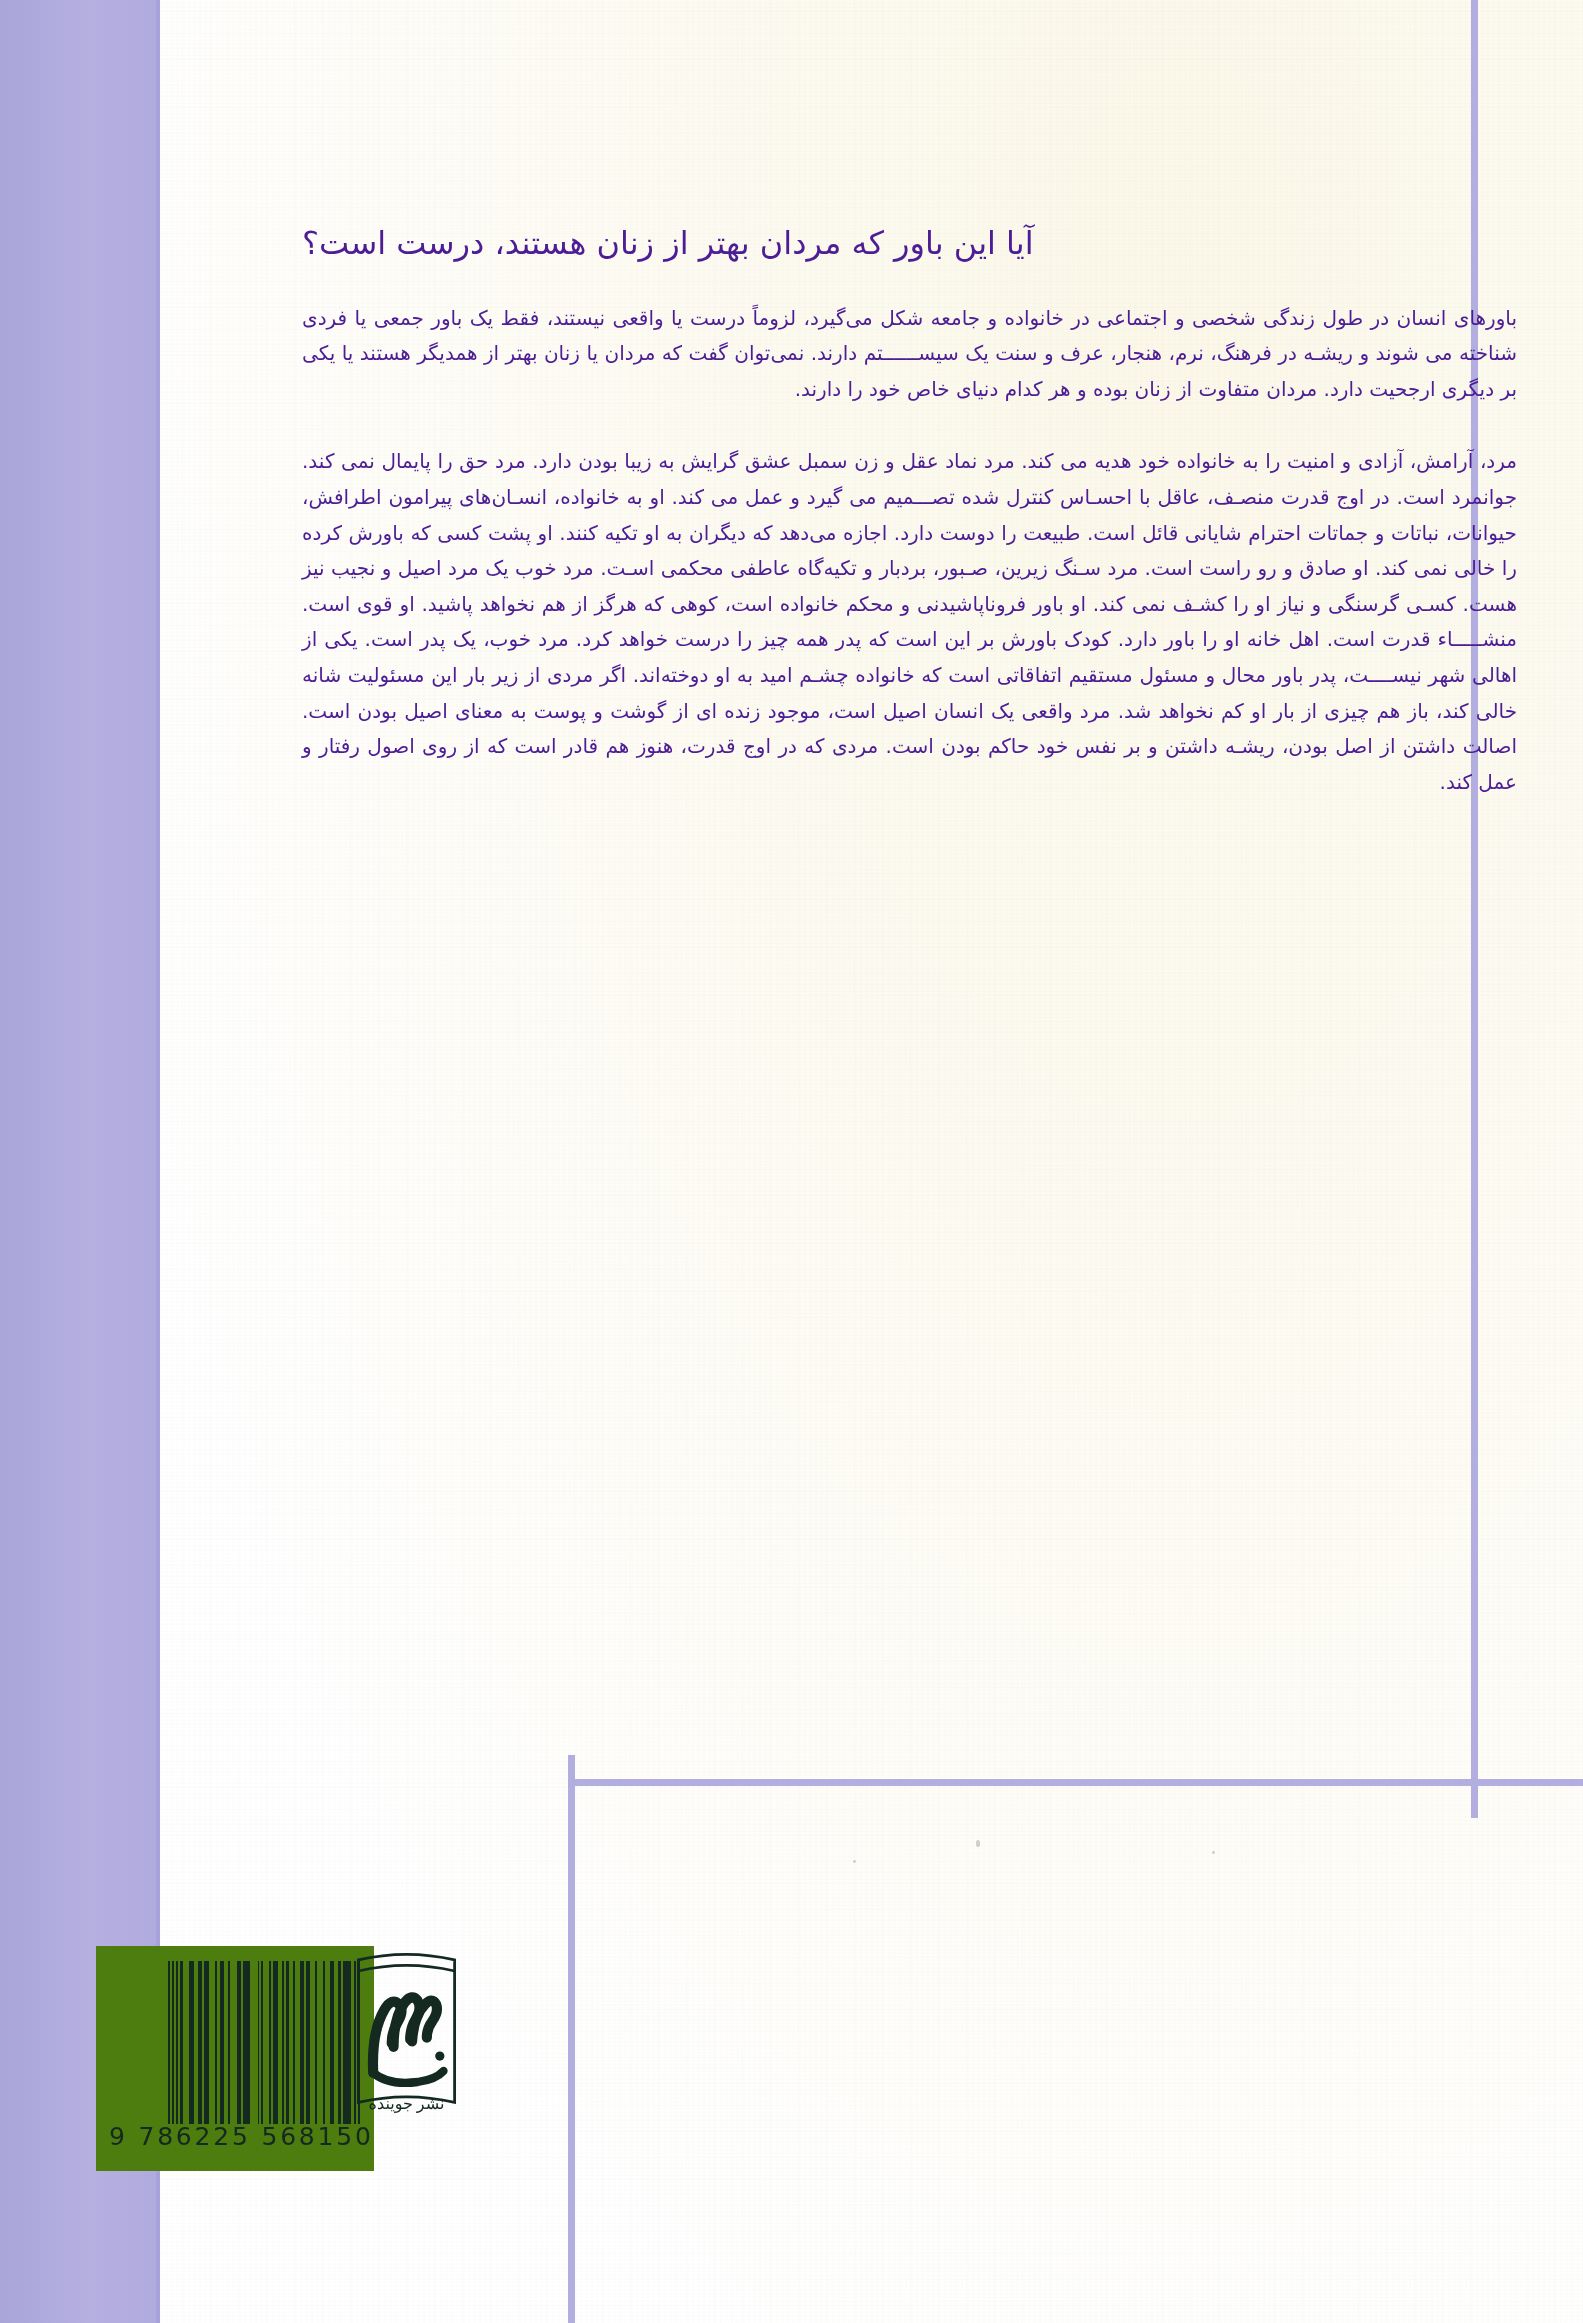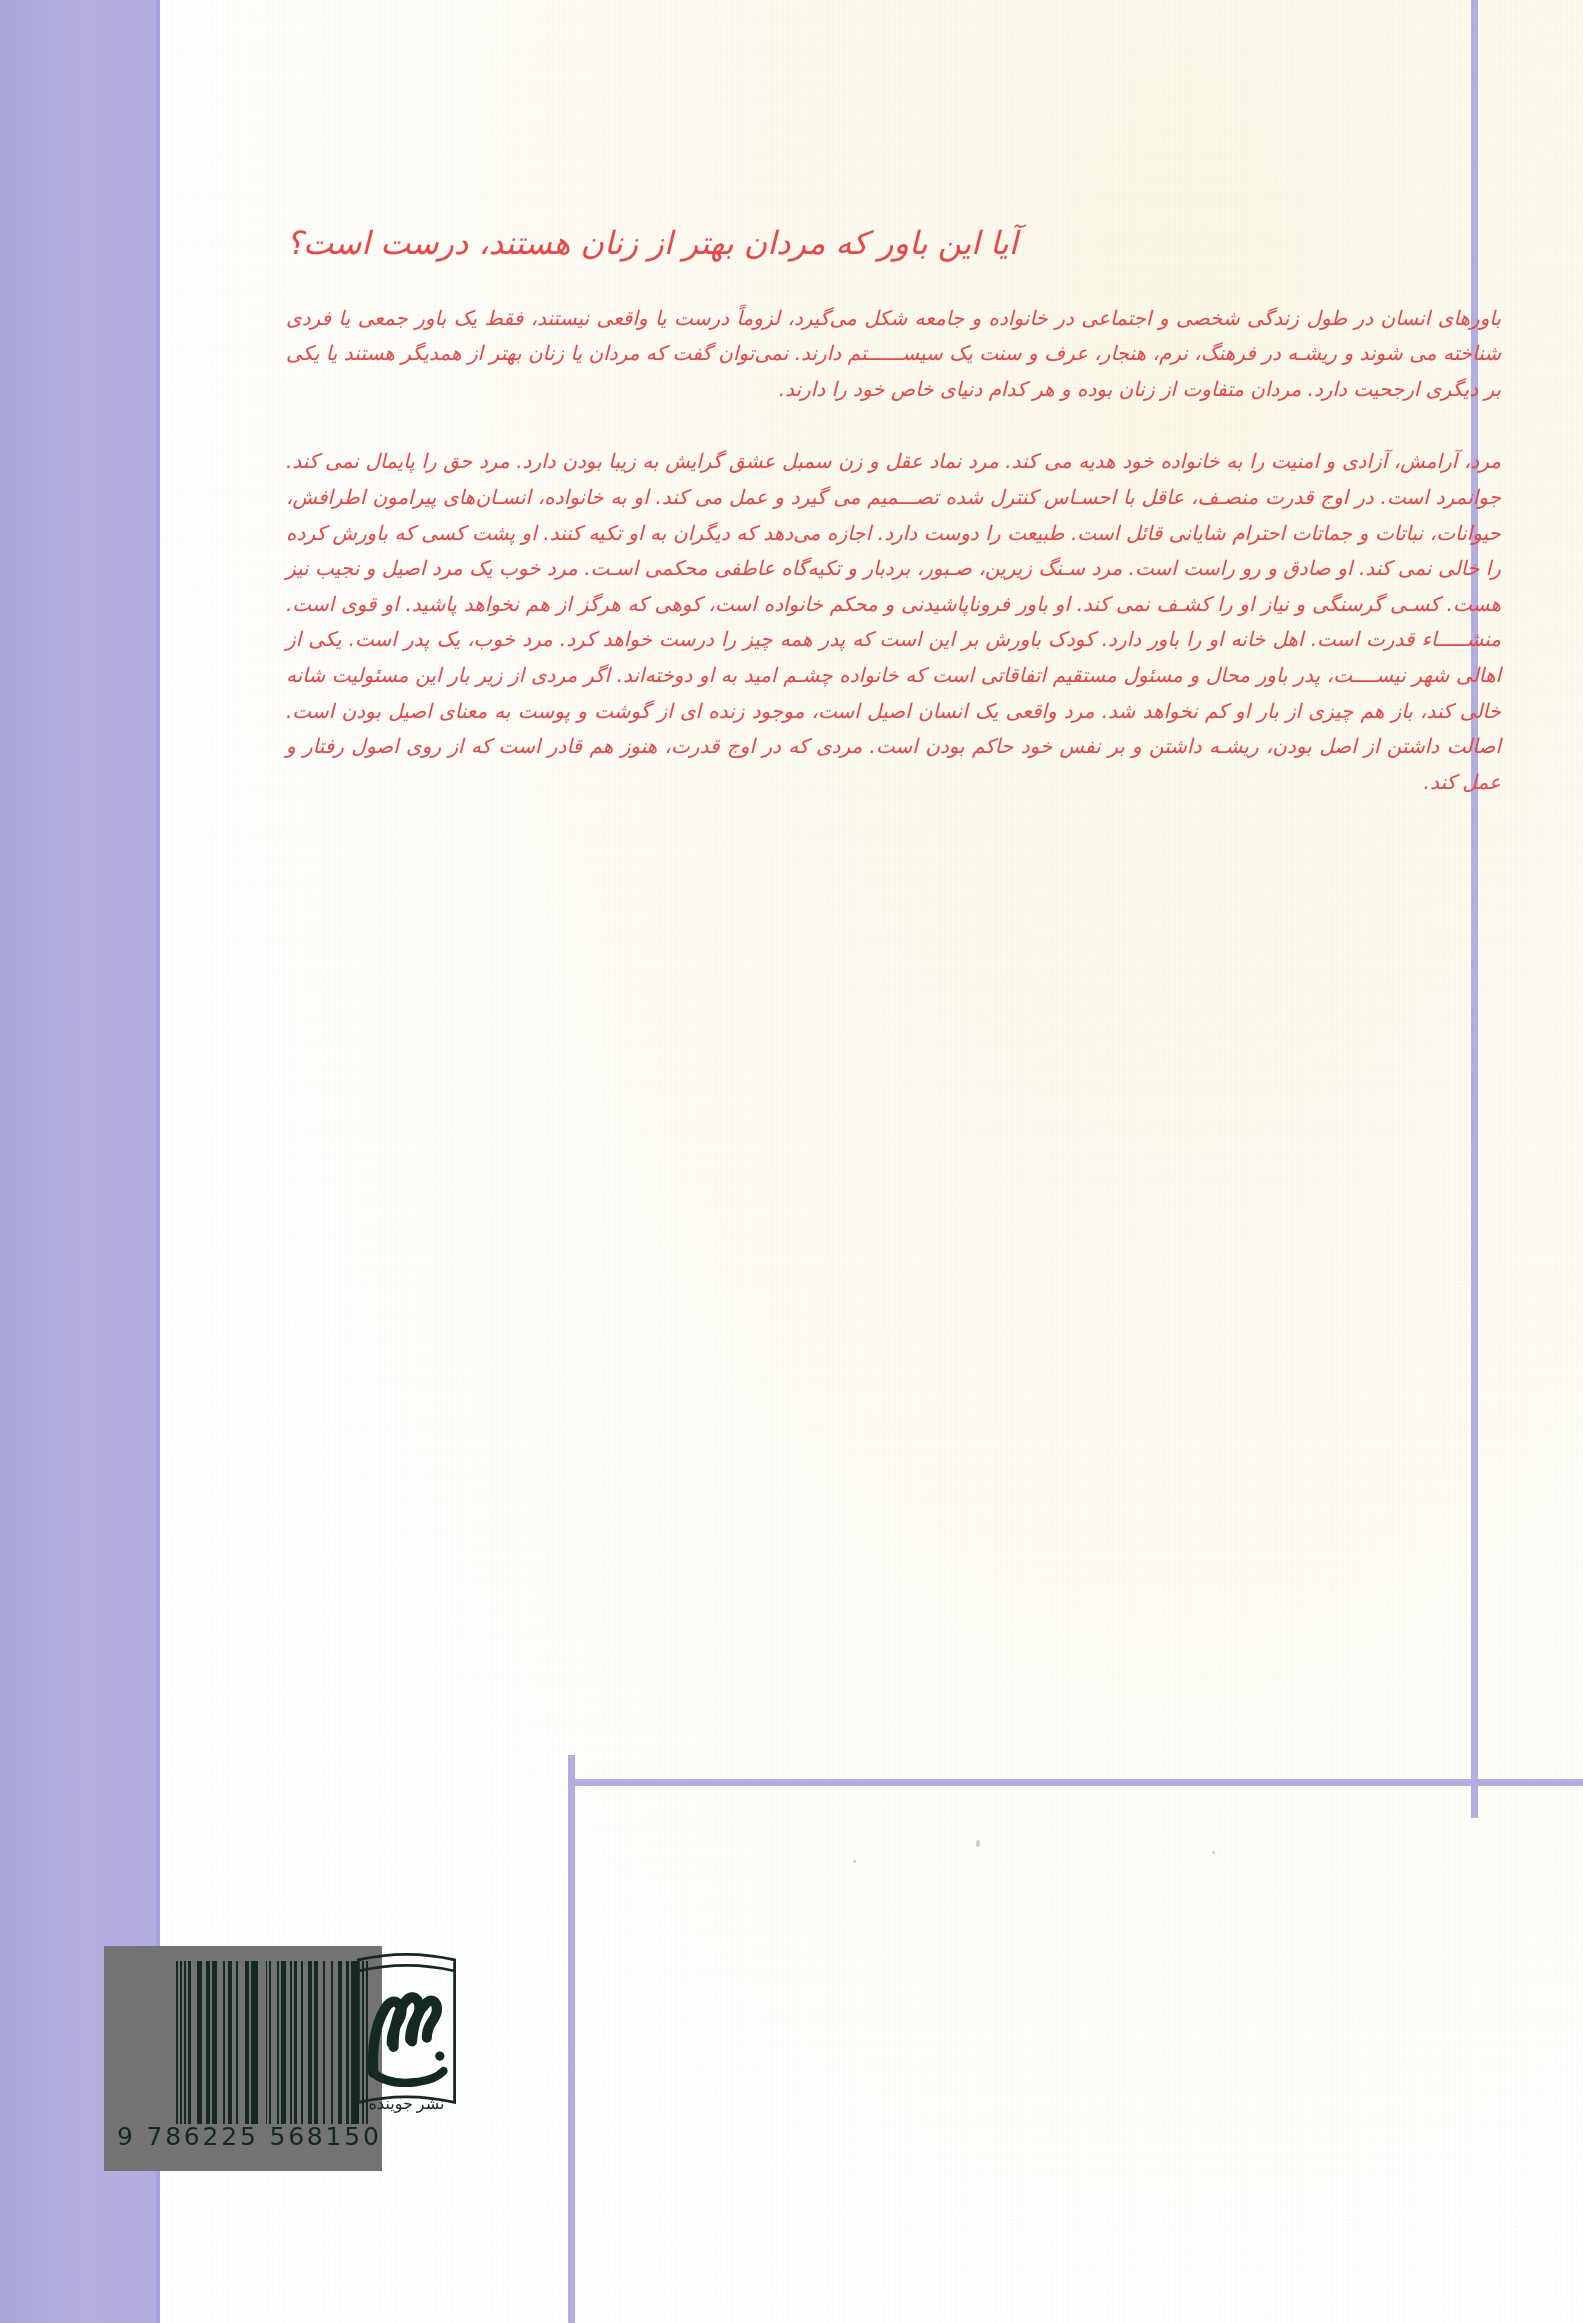--- a/index.html
+++ b/index.html
@@ -61,27 +61,26 @@
     background: #b3aee0;
   }
   .rule-h {
     position: absolute;
     background: #b3aee0;
   }
 
   
   .textblock {
     position: absolute;
-    right: 74px;           
+    right: 58px;           
     top: 219px;
     width: 1223px;
     direction: rtl;
     text-align: justify;
-    color: #ef4444;
-    font-style: italic;
+    color: #4c1d95;
   }
   .lead-question {
     font-size: 32px;
     line-height: 1.55;
     text-align: left;        
     margin: 0 0 32px 0;
     font-weight: 400;
     letter-spacing: 0px;
   }
   .para {
@@ -89,25 +88,25 @@
     line-height: 1.78;
     margin: 0 8px 37px 0;
     text-align: justify;
     text-justify: inter-word;
   }
   .para:last-child { margin-bottom: 0; }
 
   
   .barcode-card {
     position: absolute;
-    left: 104px;
+    left: 96px;
     top: 1946px;
     width: 278px;
     height: 225px;
-    background: #737373;
+    background: #4d7c0f;
     display: flex;
     flex-direction: column;
     justify-content: flex-end;
     padding: 0;
   }
   .bars {
     position: absolute;
     left: 15px;
     top: 15px;
     width: 249px;

